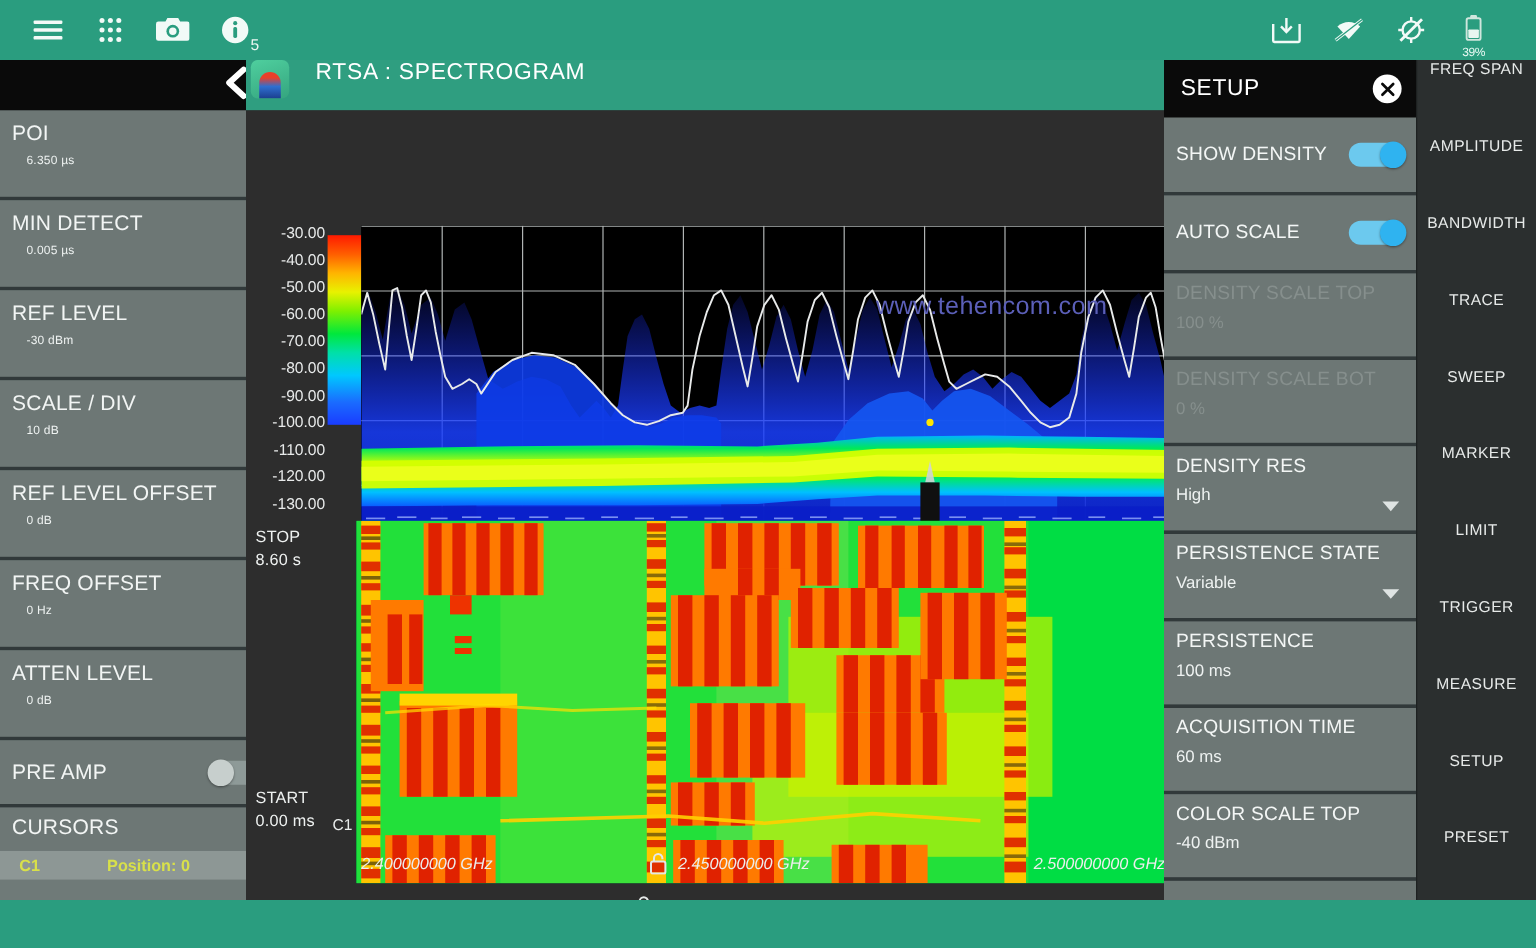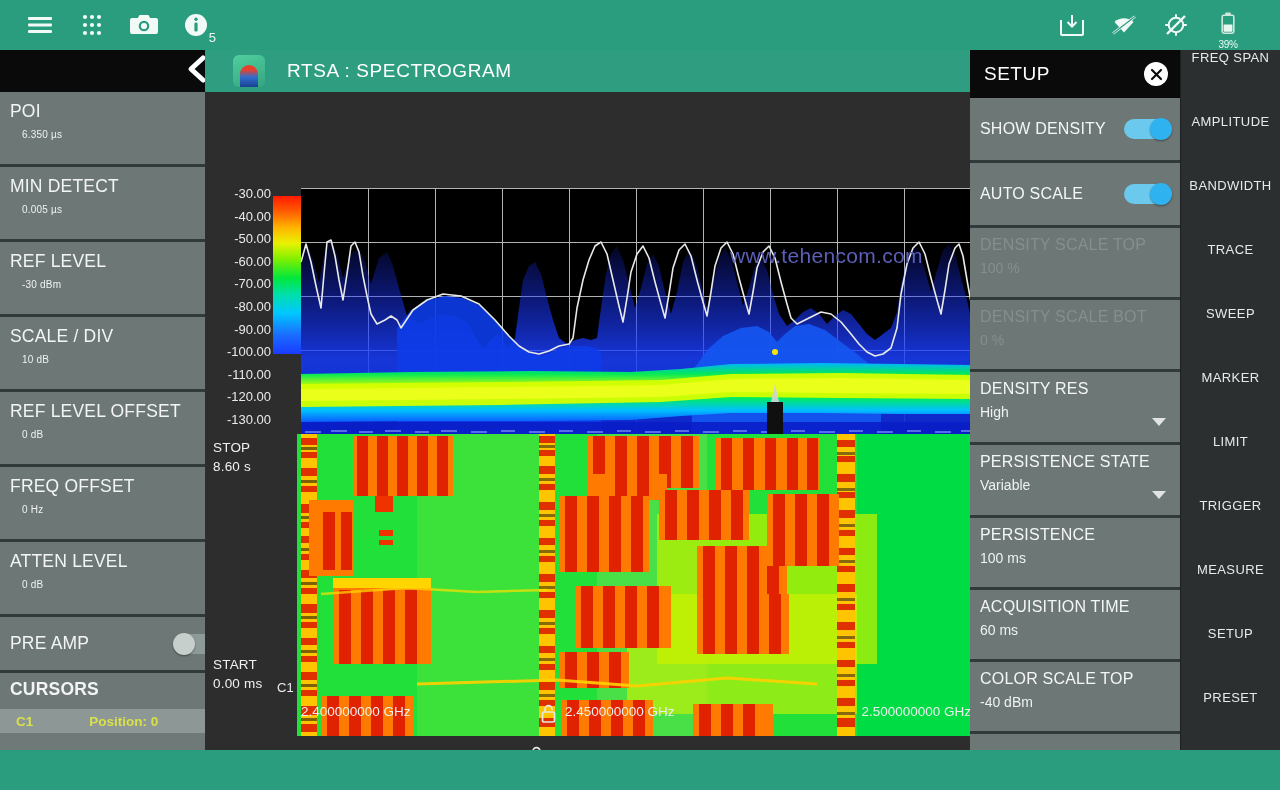--- a/index.html
+++ b/index.html
@@ -49,21 +49,21 @@
   }
   .sb-item .lbl {
     font-size: 17.5px; color: #f2f5f4; letter-spacing: 0.2px;
     font-family: "Liberation Sans", sans-serif; white-space: nowrap;
   }
   .sb-item .val {
     font-size: 10px; color: #eef2f1; margin-top: 7px; letter-spacing: 0.2px; margin-left: 12px;
   }
   .sb-item.toggle-row { display: flex; align-items: center; padding-top: 0; height: 56px; }
   .sb-item.toggle-row .lbl { flex: 1; }
-  .sb-item.cursors { height: 36px; padding-top: 6px; border-bottom: none; font-weight: bold; }
+  .sb-item.cursors { height: 36px; padding-top: 6px; border-bottom: none; }
   .cursor-bar {
     height: 24px; background: #8d9795; display: flex; align-items: center;
     padding: 0 16px; gap: 56px;
   }
   .cursor-bar span { font-size: 13.5px; color: #d8e04a; font-weight: bold; }
 
   .switch {
     width: 46px; height: 20px; border-radius: 10px; position: relative;
     background: #8e9a98; flex: 0 0 auto;
   }
@@ -73,21 +73,21 @@
   }
   .switch.on { background: #6cc9ee; }
   .switch.on .knob { left: auto; right: -2px; background: #2fb3f0; }
 
   
   .main {
     position: absolute; left: 205px; top: 50px; width: 765px; height: 700px;
     background: #2d2d2d;
   }
   .main-title {
-    height: 42px; background: #2f9e80; display: flex; align-items: center; padding-left: 28px;
+    height: 42px; background: #2f9e80; display: flex; padding-left: 4px;
   }
   .app-logo {
     width: 32px; height: 32px; border-radius: 6px; margin-right: 22px;
     background: linear-gradient(160deg,#4fcf9e,#35a57f);
     display: flex; align-items: flex-end; justify-content: center; overflow: hidden;
   }
   .app-logo .arch {
     width: 18px; height: 22px; border-radius: 9px 9px 0 0;
     background: linear-gradient(180deg,#e8402a 0%,#e8402a 22%,#2f6fd0 55%,#1b3f8f 100%);
   }
@@ -127,21 +127,21 @@
   .c1-lbl { position: absolute; left: 72px; top: 588px; font-size: 13px; color: #e9eceb; }
 
   .waterfall {
     position: absolute; left: 92px; top: 342px; width: 675px; height: 302px;
     background: #00d040; overflow: hidden;
   }
   .waterfall svg { display: block; }
 
   .freqrow {
     position: absolute; left: 96px; top: 612px; width: 670px; height: 30px;
-    display: flex; 
+    display: flex; align-items: center; font-style: italic;
   }
   .freqrow .f { font-size: 13.5px; color: #eceeed; }
   .freqrow .f1 { width: 230px; }
   .freqrow .lockwrap { width: 34px; display: flex; justify-content: center; }
   .freqrow .f2 { flex: 1; }
   .freqrow .f3 { text-align: right; }
 
   .statusrow {
     position: absolute; left: 96px; top: 650px; width: 670px; height: 26px;
     display: flex; align-items: center;

